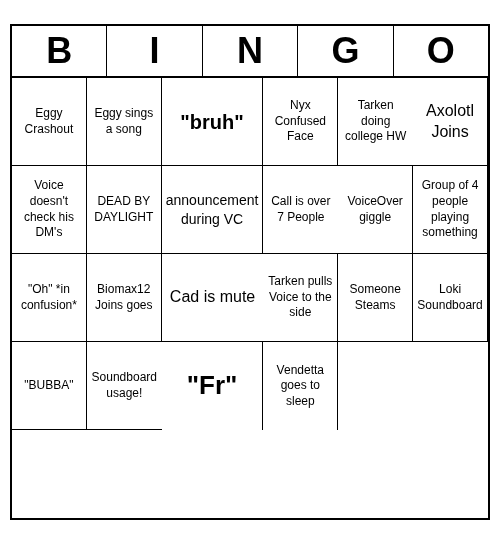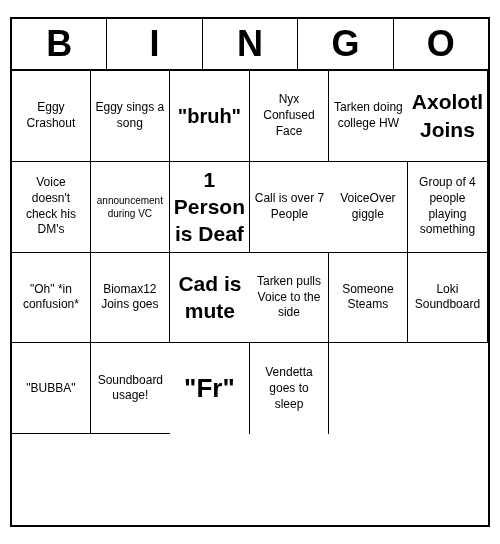--- a/index.html
+++ b/index.html
@@ -57,29 +57,29 @@
       border-right: none;
     }
     .bingo-cell:nth-child(n+21) {
       border-bottom: none;
     }
     .bingo-cell.large-text {
       font-size: 20px;
       font-weight: bold;
     }
     .bingo-cell.medium-text {
-      font-size: 21px;
-      font-weight: bold;
+      font-size: 16px;
+      font-weight: normal;
     }
     .bingo-cell.xlarge-text {
       font-size: 26px;
       font-weight: bold;
     }
     .bingo-cell.small-text {
-      font-size: 10px;
+      font-size: 14px;
     }
   </style>
 </head>
 <body>
 
 <div class="bingo-container">
   <div class="bingo-header">
   <div class="bingo-header-cell">B</div>
       <div class="bingo-header-cell">I</div>
       <div class="bingo-header-cell">N</div>
@@ -87,22 +87,22 @@
       <div class="bingo-header-cell">O</div>
     </div>
   <div class="bingo-grid">
   <div class="bingo-cell">Eggy Crashout</div>
       <div class="bingo-cell">Eggy sings a song</div>
       <div class="bingo-cell large-text">"bruh"</div>
       <div class="bingo-cell">Nyx Confused Face</div>
       <div class="bingo-cell">Tarken doing college HW</div>
       <div class="bingo-cell medium-text">Axolotl Joins</div>
       <div class="bingo-cell">Voice doesn't check his DM's</div>
+      <div class="bingo-cell">DEAD BY DAYLIGHT</div>
       <div class="bingo-cell small-text">announcement during VC</div>
-      <div class="bingo-cell medium-text">1 Person is Deaf</div>
       <div class="bingo-cell">Call is over 7 People</div>
       <div class="bingo-cell">VoiceOver giggle</div>
       <div class="bingo-cell">Group of 4 people playing something</div>
       <div class="bingo-cell">"Oh" *in confusion*</div>
       <div class="bingo-cell">Biomax12 Joins goes</div>
       <div class="bingo-cell medium-text">Cad is mute</div>
       <div class="bingo-cell">Tarken pulls Voice to the side</div>
       <div class="bingo-cell">Someone Steams</div>
       <div class="bingo-cell">Loki Soundboard</div>
       <div class="bingo-cell">"BUBBA"</div>

